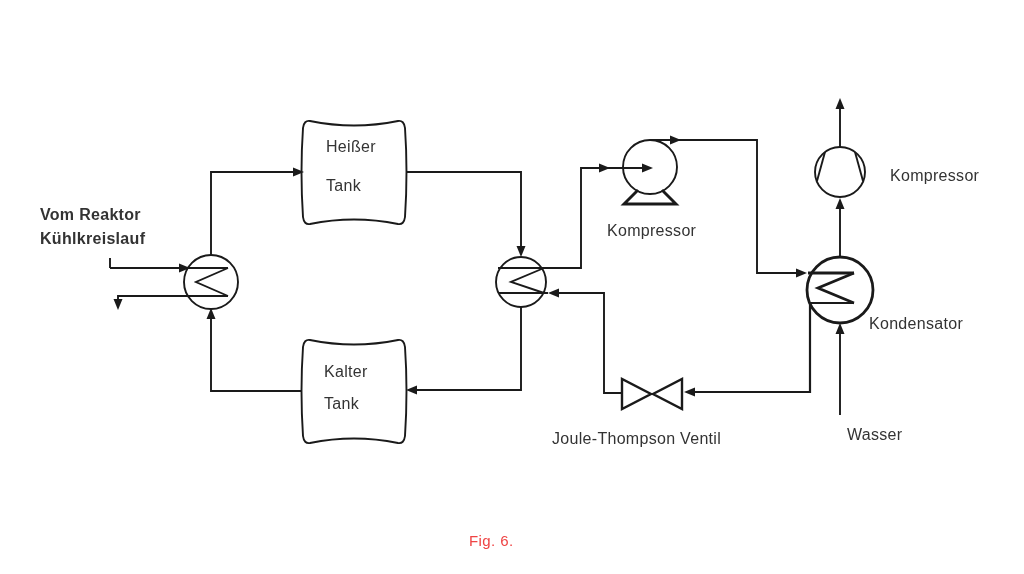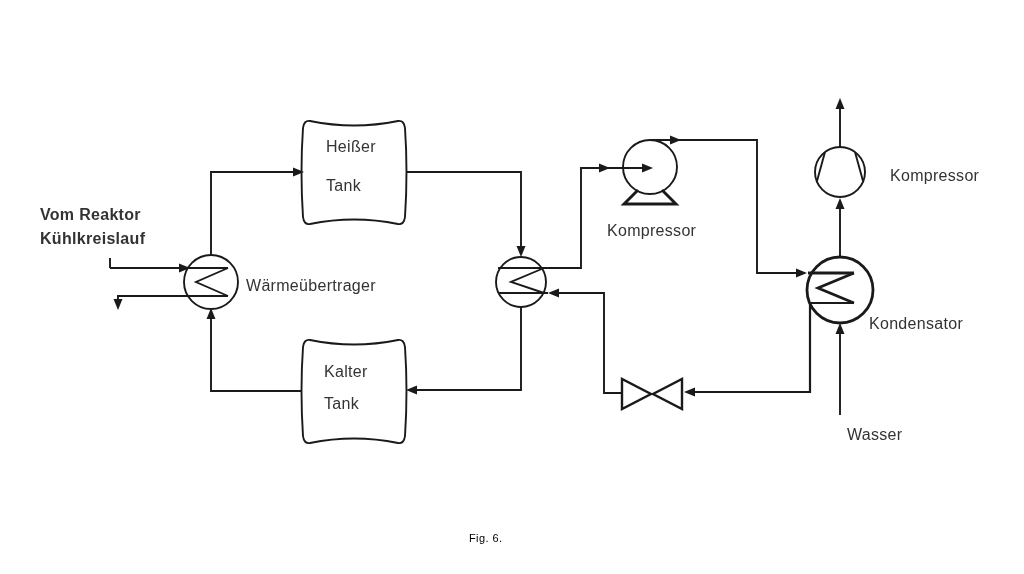--- a/index.html
+++ b/index.html
@@ -7,21 +7,21 @@
     width:1024px;height:574px;position:relative;overflow:hidden;
     background:#ffffff;
     font-family:"Liberation Sans","DejaVu Sans",sans-serif;
   }
   .stage{position:absolute;left:0;top:0;width:1024px;height:574px;}
   svg{position:absolute;left:0;top:0;}
   .lbl{
     position:absolute;color:#333333;font-size:16px;letter-spacing:0.3px;
     white-space:nowrap;line-height:24px;
   }
-  .caption{position:absolute;color:#000000;font-size:11px;letter-spacing:0.4px;}
+  .caption{position:absolute;color:#ef4444;font-size:15px;letter-spacing:0.4px;}
 </style>
 </head>
 <body>
 
 <div class="stage">
 
   <svg width="1024" height="574" viewBox="0 0 1024 574">
     <g stroke="#1a1a1a" stroke-width="1.9" fill="none" stroke-linecap="butt" stroke-linejoin="miter">
 
       <g>
@@ -131,30 +131,30 @@
         <path d="M840,147 V109"></path>
         <polygon points="840,98 835.5,109 844.5,109" fill="#1a1a1a" stroke="none"></polygon>
       </g>
 
     </g>
   </svg>
 
   <div class="lbl" style="left:40px;top:203px;font-weight:bold;">Vom Reaktor</div>
   <div class="lbl" style="left:40px;top:227px;font-weight:bold;">Kühlkreislauf</div>
 
-  <div class="lbl" style="left:246px;top:274px;">Wärmeübertrager</div>
 
   <div class="lbl" style="left:326px;top:135px;">Heißer</div>
   <div class="lbl" style="left:326px;top:174px;">Tank</div>
 
   <div class="lbl" style="left:324px;top:360px;">Kalter</div>
   <div class="lbl" style="left:324px;top:392px;">Tank</div>
 
   <div class="lbl" style="left:607px;top:219px;">Kompressor</div>
 
+  <div class="lbl" style="left:552px;top:427px;">Joule-Thompson Ventil</div>
 
   <div class="lbl" style="left:869px;top:312px;">Kondensator</div>
 
   <div class="lbl" style="left:890px;top:164px;">Kompressor</div>
 
   <div class="lbl" style="left:847px;top:423px;">Wasser</div>
 
   <div class="caption" style="left:469px;top:532px;">Fig. 6.</div>
 
 </div>

